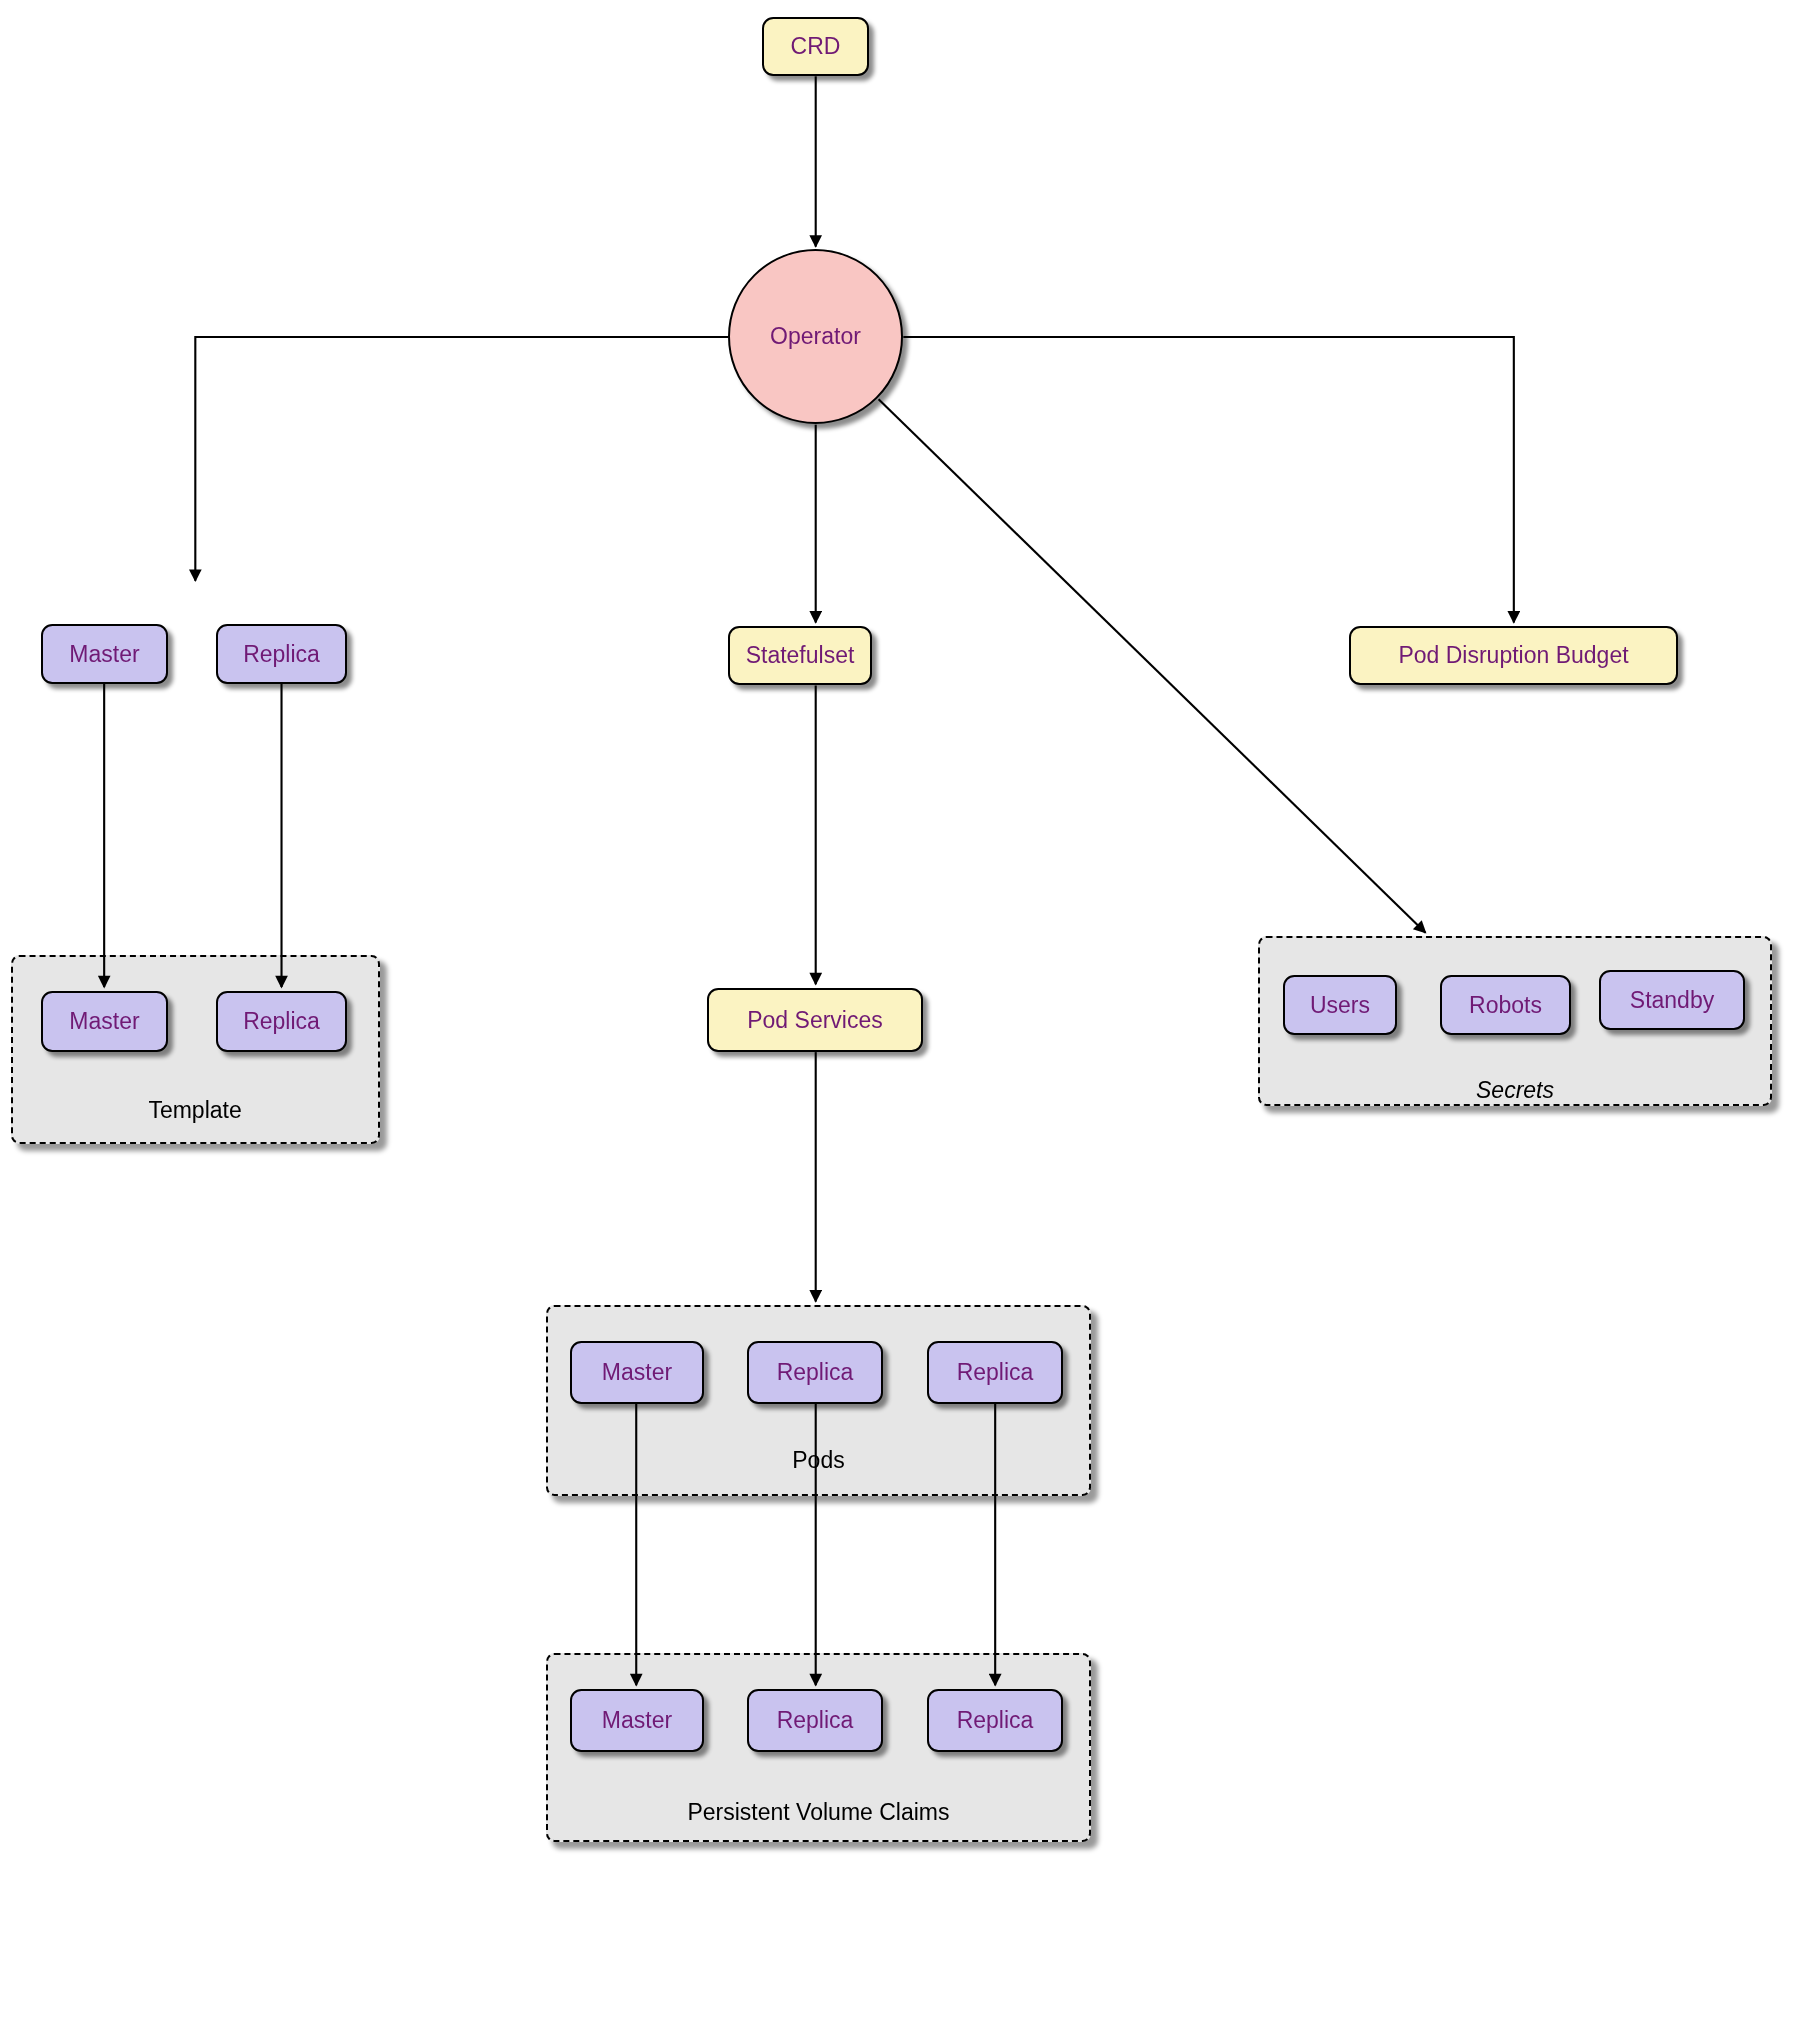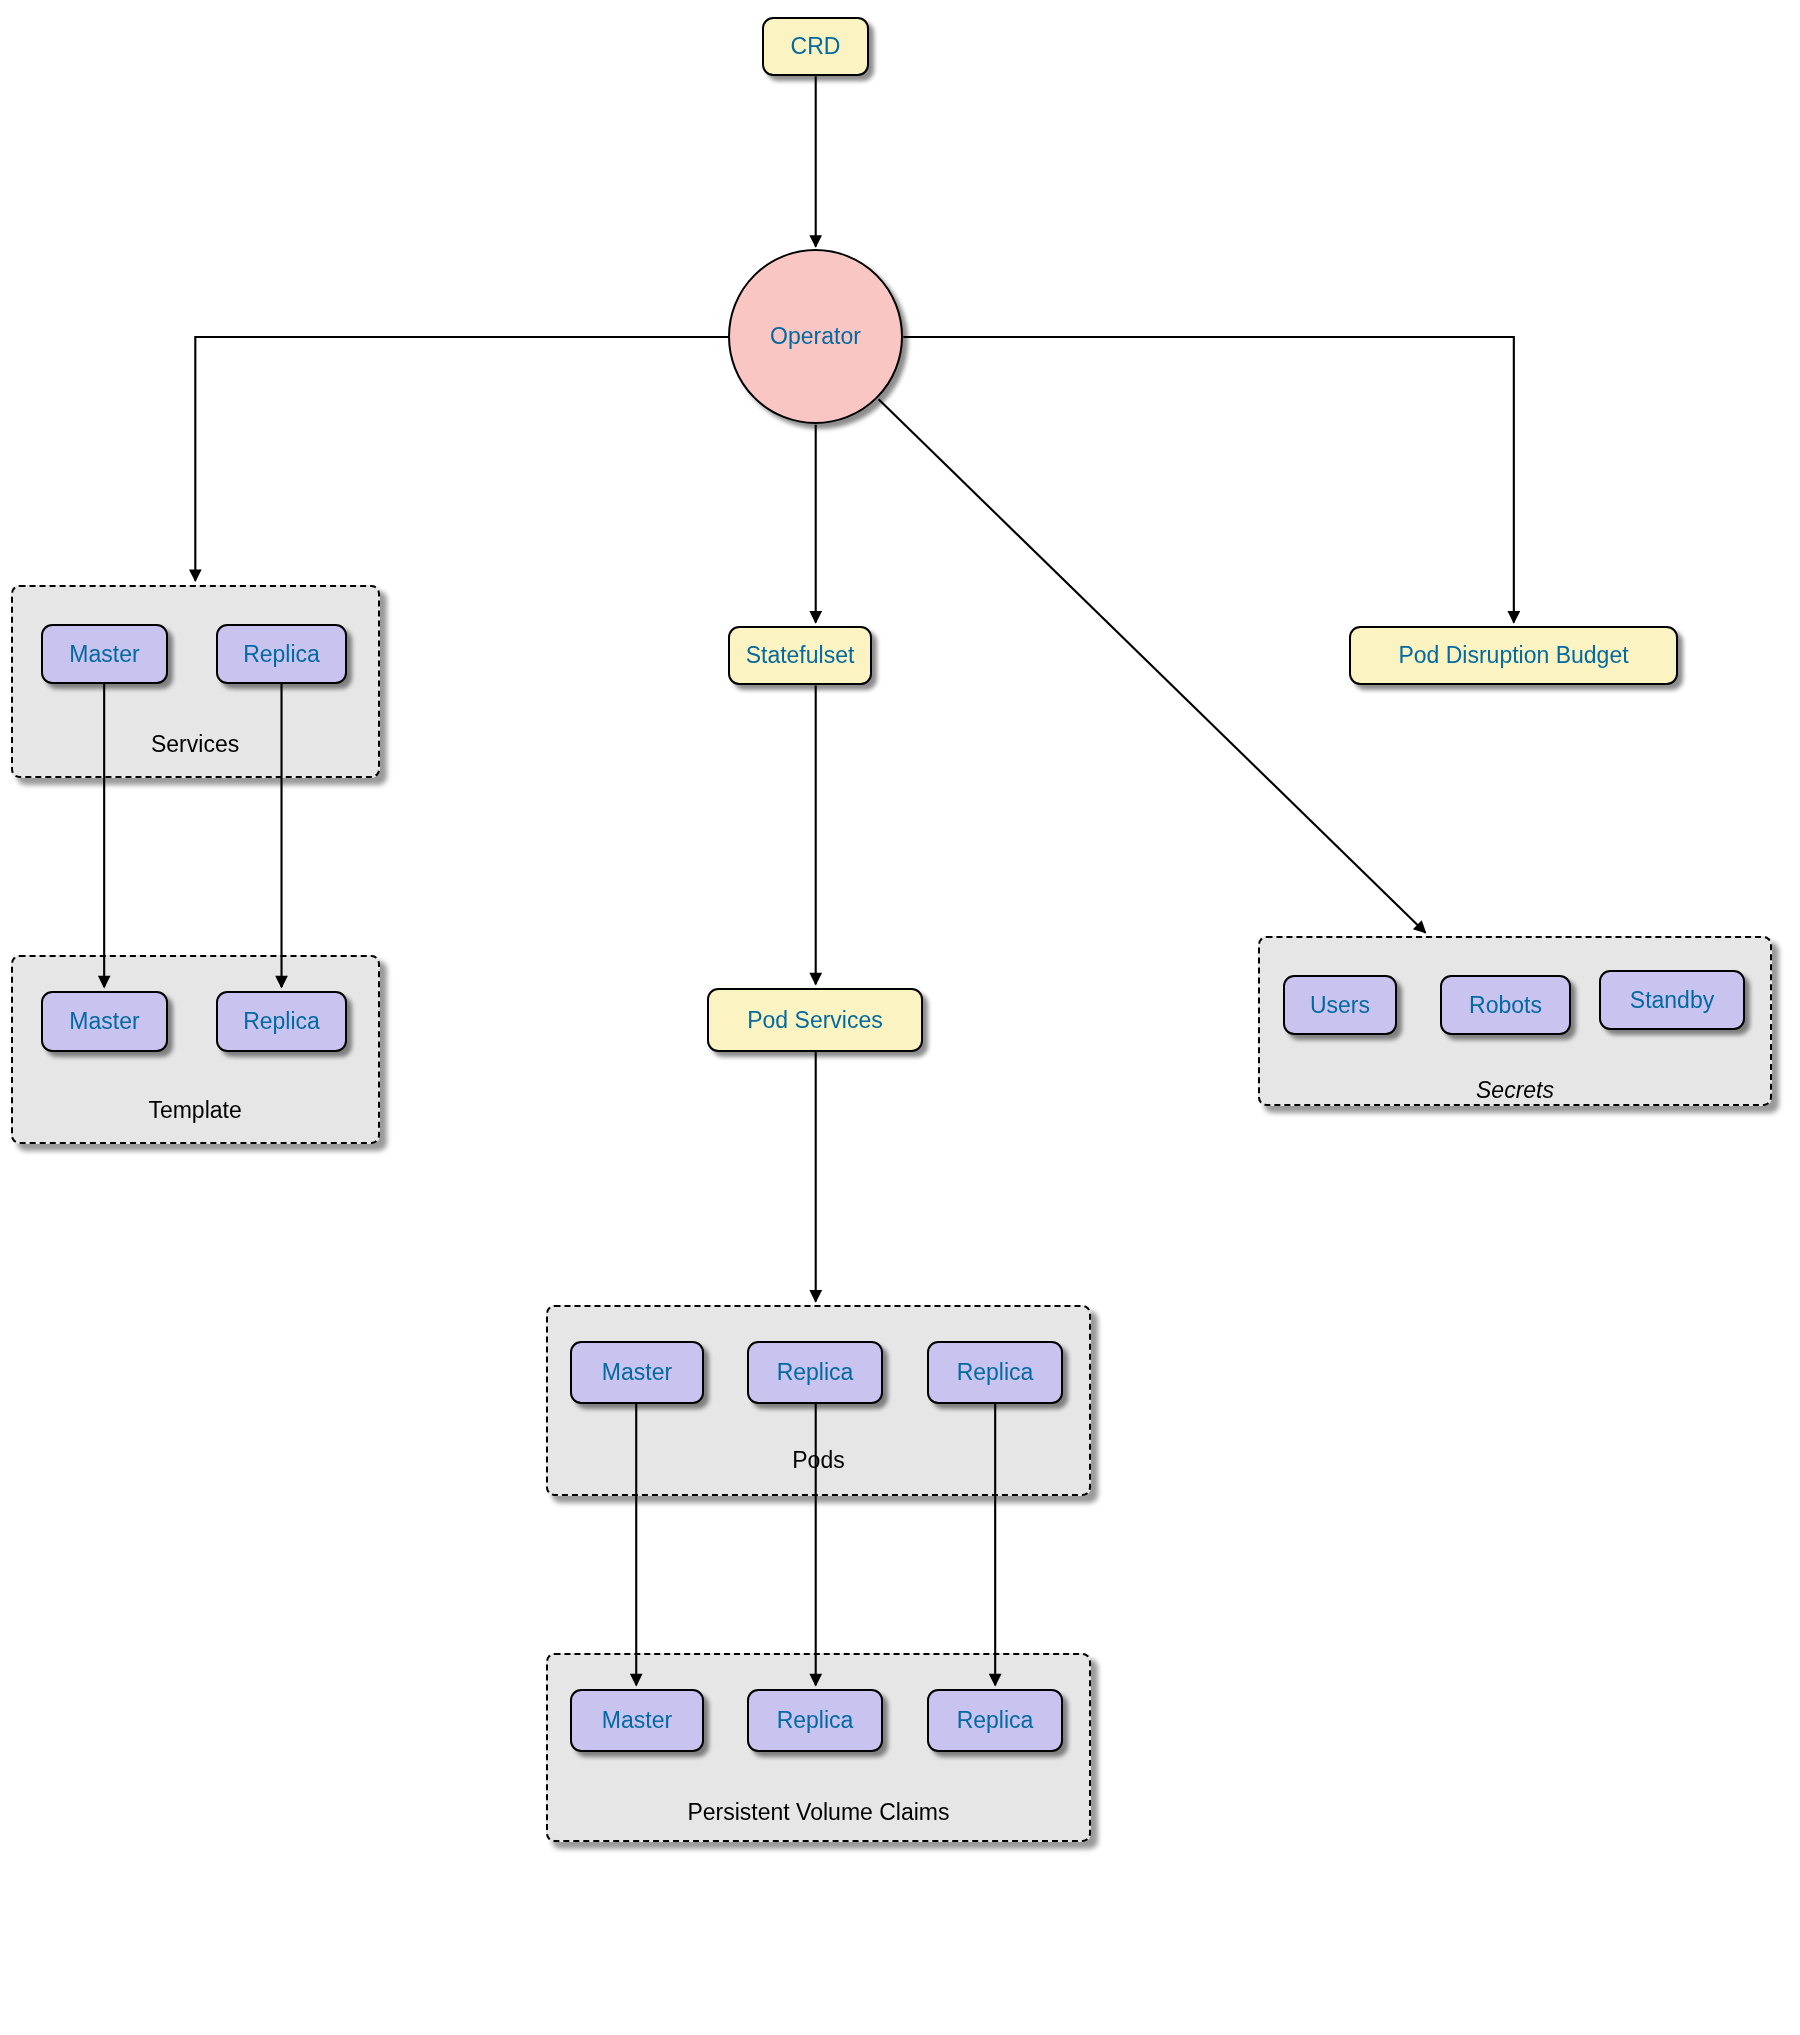--- a/index.html
+++ b/index.html
@@ -24,21 +24,21 @@
   .node {
     position: absolute;
     z-index: 10;
     display: flex;
     align-items: center;
     justify-content: center;
     box-sizing: border-box;
     border: 2.1px solid var(--c-border, #000);
     border-radius: 11.3px;
     font-size: 23px;
-    color: #0369a1;
+    color: #701a75;
     box-shadow: 5px 5px 4.2px rgba(0,0,0,0.45);
     white-space: nowrap;
   }
   .yellow { background: var(--c-yellow, #FBF3C2); }
   .purple { background: var(--c-purple, #C9C3EF); }
   .circle {
     border-radius: 50%;
     background: var(--c-pink, #F9C6C3);
   }
   .group {
@@ -91,23 +91,20 @@
   <div class="node yellow" style="left:762px; top:17px; width:107px; height:59px;">CRD</div>
 
   <div class="node circle" style="left:728px; top:249px; width:175px; height:175px;">Operator</div>
 
   <div class="node yellow" style="left:728px; top:626px; width:144px; height:59px;">Statefulset</div>
 
   <div class="node yellow" style="left:707px; top:988px; width:216px; height:64px;">Pod Services</div>
 
   <div class="node yellow" style="left:1349px; top:626px; width:329px; height:59px;">Pod Disruption Budget</div>
 
-  <div class="group" style="left:10.6px; top:585px; width:369px; height:193px;">
-    <div class="group-label" style="bottom:18.4px;">Services</div>
-  </div>
   <div class="node purple" style="left:41px; top:624px; width:127px; height:60px;">Master</div>
   <div class="node purple" style="left:216px; top:624px; width:131px; height:60px;">Replica</div>
 
   <div class="group" style="left:10.6px; top:955px; width:369px; height:189px;">
     <div class="group-label" style="bottom:18.4px;">Template</div>
   </div>
   <div class="node purple" style="left:41px; top:991px; width:127px; height:61px;">Master</div>
   <div class="node purple" style="left:216px; top:991px; width:131px; height:61px;">Replica</div>
 
   <div class="group" style="left:1258px; top:936px; width:514px; height:170px;">

